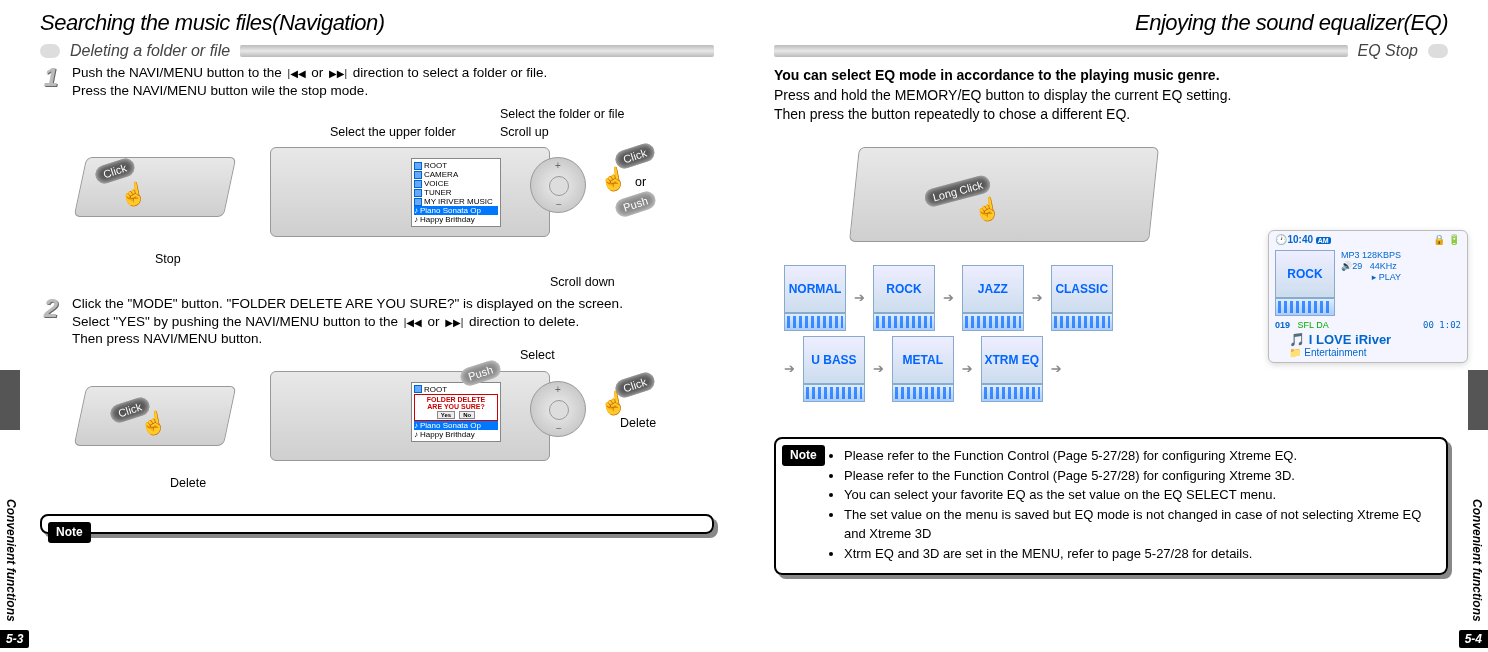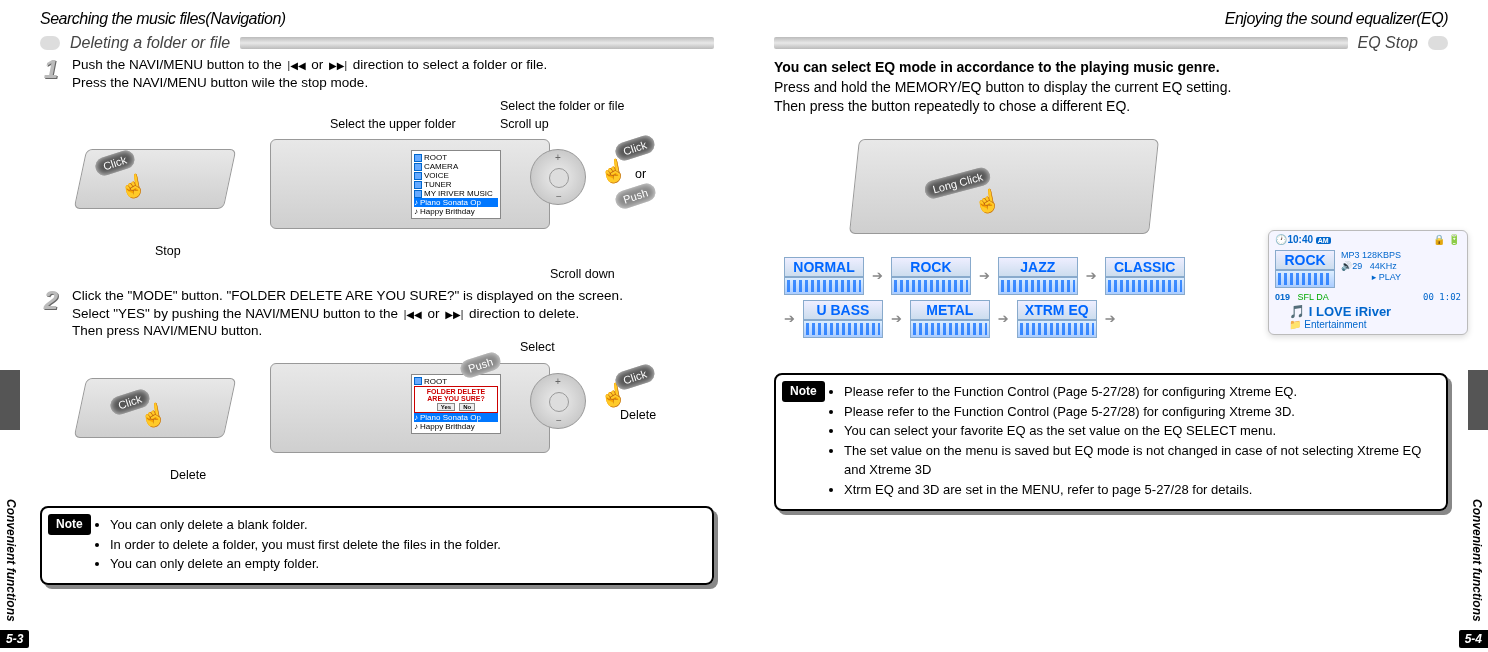--- a/index.html
+++ b/index.html
@@ -1,19 +1,19 @@
 <!DOCTYPE html>
 <html><head>
 <meta charset="utf-8">
 <style>
 * { box-sizing: border-box; margin: 0; padding: 0; }
 body { font-family: Arial, Helvetica, sans-serif; background: #fff; color: #000; width: 1488px; height: 652px; position: relative; }
 .page { width: 50%; height: 100%; float: left; padding: 10px 30px 10px 40px; position: relative; }
 .page-right { padding: 10px 40px 10px 30px; }
-.page-title { font-style: italic; font-weight: 500; font-size: 16px; letter-spacing: -0.5px; margin-bottom: 6px; }
+.page-title { font-style: italic; font-weight: 500; font-size: 22px; letter-spacing: -0.5px; margin-bottom: 6px; }
 .page-title.right { text-align: right; }
 .section-header { display: flex; align-items: center; gap: 10px; margin: 6px 0 4px; }
 .section-header.right { justify-content: flex-end; }
 .section-cap { width: 20px; height: 14px; border-radius: 8px; background: #ddd; flex: 0 0 20px; }
 .section-label { font-style: italic; font-size: 16px; color: #444; white-space: nowrap; }
 .section-bar { flex: 1; height: 12px; background: linear-gradient(#bbb,#e8e8e8,#bbb); border-radius: 2px; }
 .step { display: flex; gap: 10px; margin: 4px 0 8px; }
 .step-num { font-size: 26px; font-weight: bold; font-style: italic; color: #bbb; text-shadow: 1px 1px 0 #666; width: 22px; flex: 0 0 22px; text-align: center; line-height: 1; }
 .step-body { font-size: 13.5px; line-height: 1.3; }
 .icon-inline { display: inline-block; font-size: 10px; vertical-align: middle; padding: 0 2px; }
@@ -35,22 +35,22 @@
 .note-box li { margin-bottom: 1px; }
 .side-label { position: absolute; bottom: 30px; font-size: 12px; font-style: italic; font-weight: bold; writing-mode: vertical-rl; }
 .side-left { left: 4px; }
 .side-right { right: 4px; }
 .page-num { position: absolute; bottom: 4px; background: #000; color: #fff; font-size: 12px; font-weight: bold; font-style: italic; padding: 2px 6px; }
 .pn-left { left: 0; border-radius: 0 2px 2px 0; }
 .pn-right { right: 0; border-radius: 2px 0 0 2px; }
 .eq-intro { font-size: 14px; line-height: 1.4; margin: 6px 0 12px; }
 .eq-intro .bold { font-weight: bold; }
 .eq-row { display: flex; align-items: center; gap: 8px; margin: 5px 0; }
-.eq-chip { width: 80px; text-align: center; }
-.eq-label { font-size: 14px; font-weight: bold; color: #06f; background: linear-gradient(#eef,#cde); border: 1px solid #8ac; padding: 1px 0; }
+.eq-chip { width: 62px; text-align: center; }
+.eq-label { font-size: 12px; font-weight: bold; color: #06f; background: linear-gradient(#eef,#cde); border: 1px solid #8ac; padding: 16px 0; }
 .eq-bars { height: 18px; background: linear-gradient(#def,#acf); border: 1px solid #8ac; position: relative; overflow: hidden; }
 .eq-bars::after { content:""; position:absolute; inset:2px; background: repeating-linear-gradient(90deg,#06f 0 3px,transparent 3px 6px); opacity:0.7; }
 .arrow { font-size: 13px; color: #888; }
 .player-screen { width: 200px; border: 1px solid #bbb; border-radius: 6px; font-size: 10px; background: #f5f5ff; position: absolute; right: 20px; top: 230px; box-shadow: 0 2px 6px rgba(0,0,0,0.15); }
 .player-top { display:flex; justify-content:space-between; padding:3px 6px; color:#06c; font-weight:bold; }
 .player-mid { display:flex; gap:4px; padding:2px 6px; }
 .player-mid .eq-chip { width:60px; }
 .player-info { font-size:9px; color:#06c; line-height:1.2; padding: 0 2px; }
 .player-track { padding:2px 6px; color:#06c; font-size:9px; }
 .player-title { padding:0 20px 4px; color:#06c; font-size:13px; font-weight:bold; }
@@ -194,25 +194,20 @@
         <div class="minus">−</div>
         <div class="center"></div>
     </div>
     <div class="hand" style="top:35px; left:560px;">☝</div>
     <div class="bubble" style="top:20px; left:575px;">Click</div>
     <div class="callout" style="top:60px; left:580px;">Delete</div>
   </div>
 
   <div class="note-box">
     <div class="note-tag">Note</div>
-    <ul>
-      <li>You can only delete a blank folder.</li>
-      <li>In order to delete a folder, you must first delete the files in the folder.</li>
-      <li>You can only delete an empty folder.</li>
-    </ul>
   </div>
 
   <div class="side-label side-left">Convenient functions</div>
   <div class="page-num pn-left">5-3</div>
 </div>
 
 <div class="page page-right">
   <div class="page-title right">Enjoying the sound equalizer(EQ)</div>
 
   <div class="section-header right">

